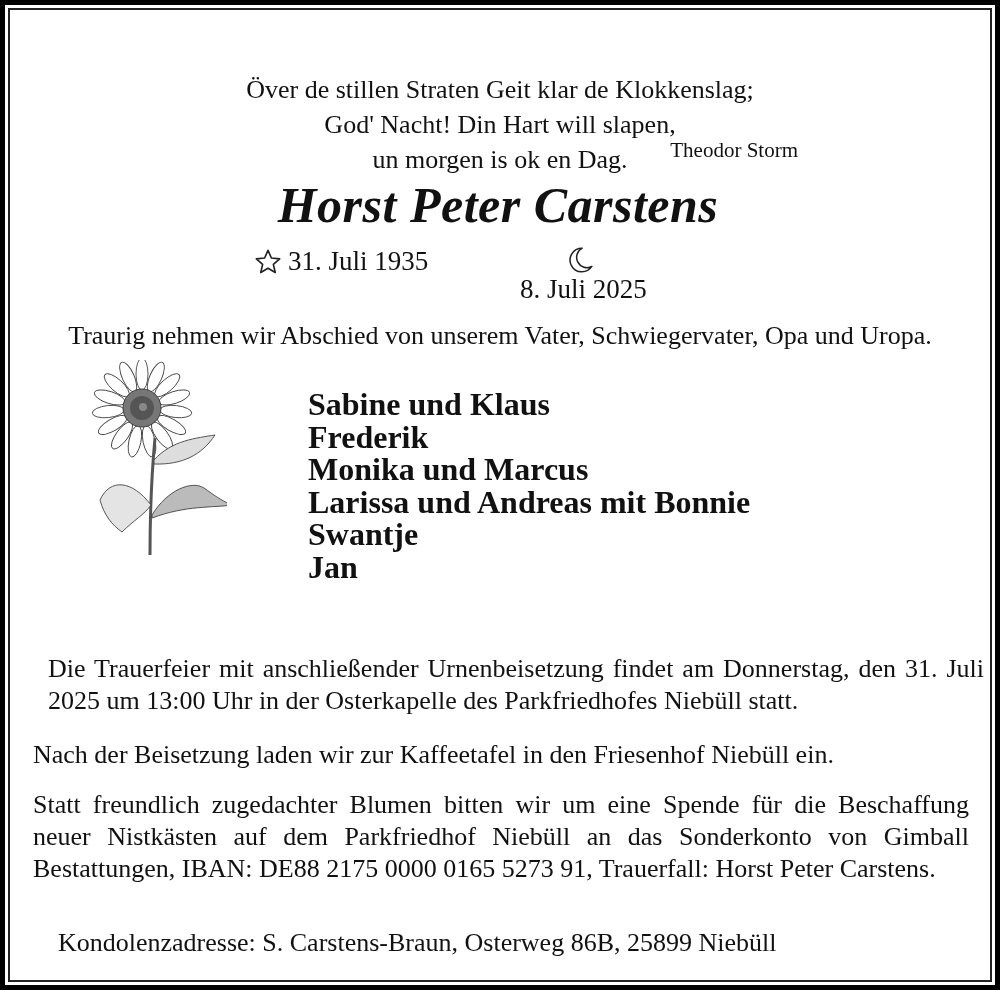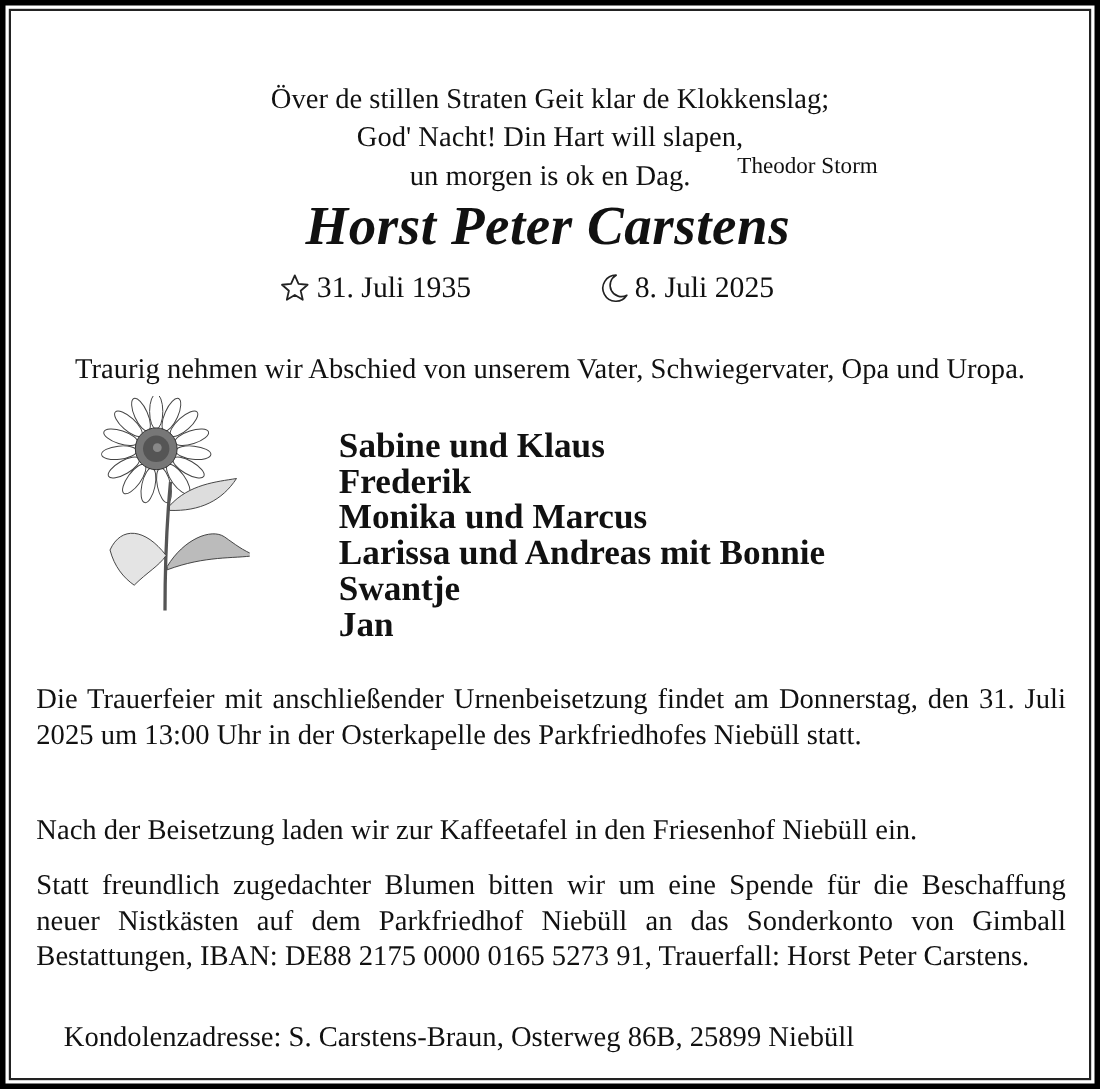--- a/index.html
+++ b/index.html
@@ -11,28 +11,28 @@
                  border: 2px solid #222; }
   .abs { position: absolute; }
   .quote { left: 0; width: 1000px; text-align: center; font-size: 26px; line-height: 35px; top: 28px; margin-top: 44px; }
   .quote div { white-space: nowrap; }
   .author { right: 202px; top: 138px; font-size: 21px; white-space: nowrap; }
   .name { left: 0; width: 996px; top: 176px; text-align: center; font-size: 50px;
           font-style: italic; font-weight: bold; letter-spacing: 0.5px; }
   .date { top: 246px; font-size: 27px; white-space: nowrap; display: flex; align-items: center; }
   .date svg { margin-right: 6px; }
   .date-birth { left: 254px; }
-  .date-death { left: 545px; }
+  .date-death { left: 520px; flex-direction: column; }
   .intro { left: 40px; width: 920px; top: 322px; text-align: center; font-size: 26px; line-height: 28px; }
   .flower { left: 92px; top: 360px; width: 135px; height: 200px; }
   .names { left: 308px; top: 388px; font-size: 32px; font-weight: bold; line-height: 32.5px; }
   .names div { white-space: nowrap; }
   .para { left: 33px; width: 936px; font-size: 26px; line-height: 32px; text-align: justify;
           text-align-last: left; }
-  .p1 { top: 620px; }
+  .p1 { top: 653px; margin-left: 15px; }
   .p2 { top: 739px; }
   .p3 { top: 789px; }
   .p4 { top: 927px; margin-left: 25px; }
 </style>
 </head>
 <body>
 
 <div class="frame-outer"></div>
 <div class="frame-inner"></div>
 

